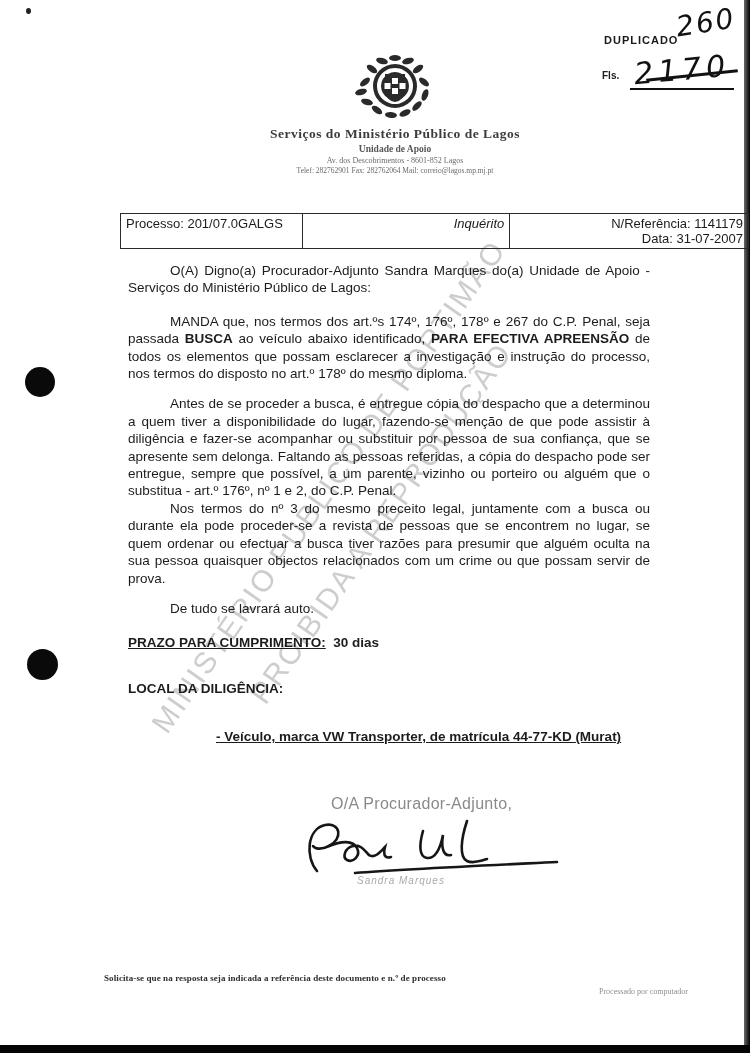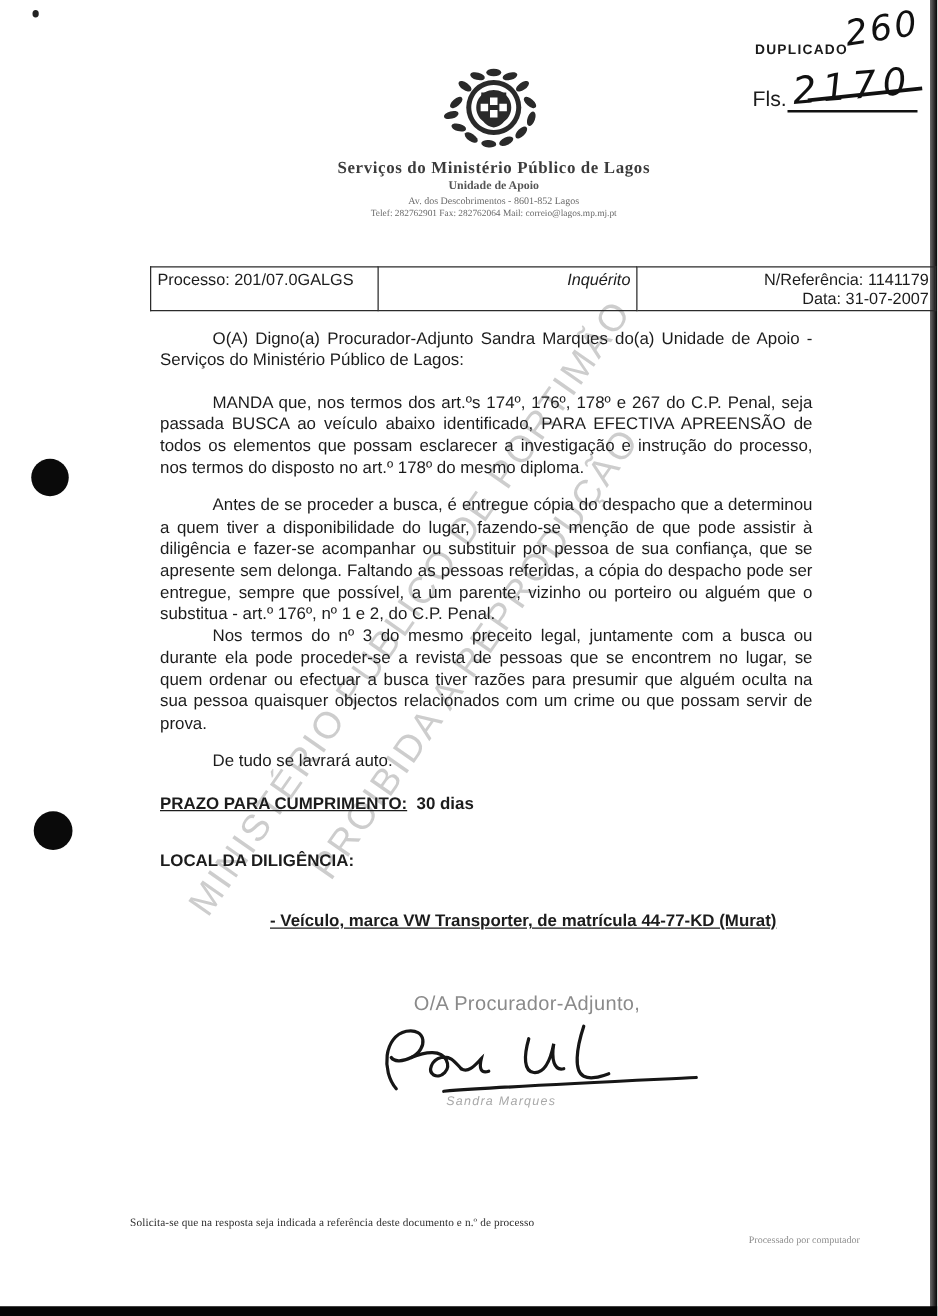--- a/index.html
+++ b/index.html
@@ -24,21 +24,21 @@
     font-family:"Liberation Sans", sans-serif; white-space:nowrap;
   }
   .watermark .wline1 { font-size:30px; letter-spacing:2px; }
   .watermark .wline2 { font-size:30px; letter-spacing:2px; margin-top:30px; }
 
   
   .hand { font-family:"DejaVu Sans", sans-serif; font-style:italic; color:#111; }
   .hw-260 { position:absolute; left:676px; top:6px; font-size:28px; transform:rotate(-9deg); letter-spacing:2px; }
   .duplicado { position:absolute; left:604px; top:34px; font-size:11px; font-weight:bold; letter-spacing:1px; color:#1a1a1a; }
   .fls-row { position:absolute; left:602px; top:58px; width:138px; }
-  .fls-label { position:absolute; left:0; top:12px; font-size:17px; font-weight:normal; }
+  .fls-label { position:absolute; left:0; top:12px; font-size:10px; font-weight:bold; }
   .fls-value { position:absolute; left:32px; top:-6px; font-size:30px; transform:rotate(-5deg); letter-spacing:5px; }
   .fls-strike { position:absolute; left:44px; top:16px; width:92px; height:3px; background:#111; transform:rotate(-6deg); }
   .fls-underline { position:absolute; left:28px; top:30px; width:104px; height:2px; background:#111; }
 
   
   .header { position:absolute; left:200px; top:52px; width:390px; text-align:center; z-index:2; }
   .emblem { display:block; margin:0 auto 2px auto; }
   .org1 { font-family:"Liberation Serif", serif; font-weight:bold; font-size:13.5px; color:#3c3c3c; letter-spacing:.5px; }
   .org2 { font-family:"Liberation Serif", serif; font-weight:bold; font-size:9.5px; color:#555; margin-top:2px; }
   .org3 { font-family:"Liberation Serif", serif; font-size:8px; color:#6a6a6a; margin-top:2px; }
@@ -54,34 +54,34 @@
 
   
   .content { position:absolute; left:128px; top:262px; width:522px; z-index:2; }
   .doc-title { text-align:center; font-weight:bold; font-size:13.5px; letter-spacing:.2px; margin-bottom:20px; }
   .para { font-size:13.5px; line-height:17.4px; text-align:justify; text-indent:42px; }
   .p1 { margin-bottom:16px; }
   .p2 { margin-bottom:13px; }
   .p3 { margin-bottom:0; }
   .p4 { margin-bottom:13px; }
   .p5 { margin-bottom:18px; }
-  .b { font-weight:normal; }
+  .b { font-weight:bold; }
   .prazo-line { font-size:13.5px; font-weight:bold; margin-bottom:31px; text-indent:0; }
   .prazo-label { text-decoration:underline; }
   .local-line { font-size:13.5px; font-weight:bold; margin-bottom:33px; }
   .vehicle-line { font-size:13.5px; font-weight:bold; text-decoration:underline; padding-left:88px; }
 
   
   .sig-block { position:absolute; left:295px; top:795px; width:290px; z-index:2; }
   .sig-role { font-size:16px; color:#8a8a8a; margin-left:36px; letter-spacing:.3px; }
   .sig-name { font-size:10px; color:#a9a9a9; font-style:italic; margin-left:62px; margin-top:-14px; letter-spacing:1px; }
 
   
   .footer-note { position:absolute; left:104px; top:973px; font-family:"Liberation Serif", serif;
-    font-weight:normal; font-size:9px; color:#2e2e2e; z-index:2; letter-spacing:.1px; }
+    font-weight:bold; font-size:9px; color:#2e2e2e; z-index:2; letter-spacing:.1px; }
   .footer-proc { position:absolute; left:599px; top:987px; font-family:"Liberation Serif", serif;
     font-size:8px; color:#8d8d8d; z-index:2; }
 </style>
 </head>
 <body>
 
 <div class="page">
 
   <div class="edge-right"></div>
   <div class="edge-bottom"></div>

